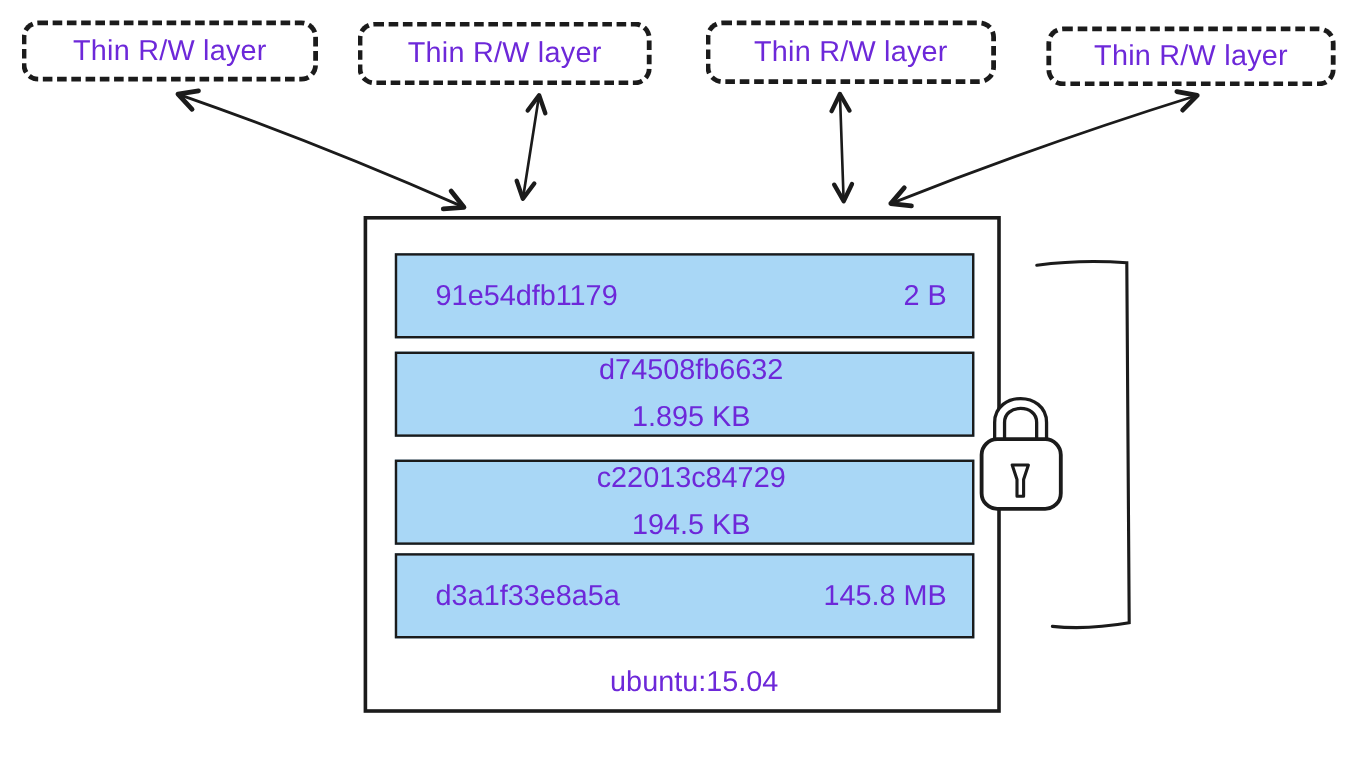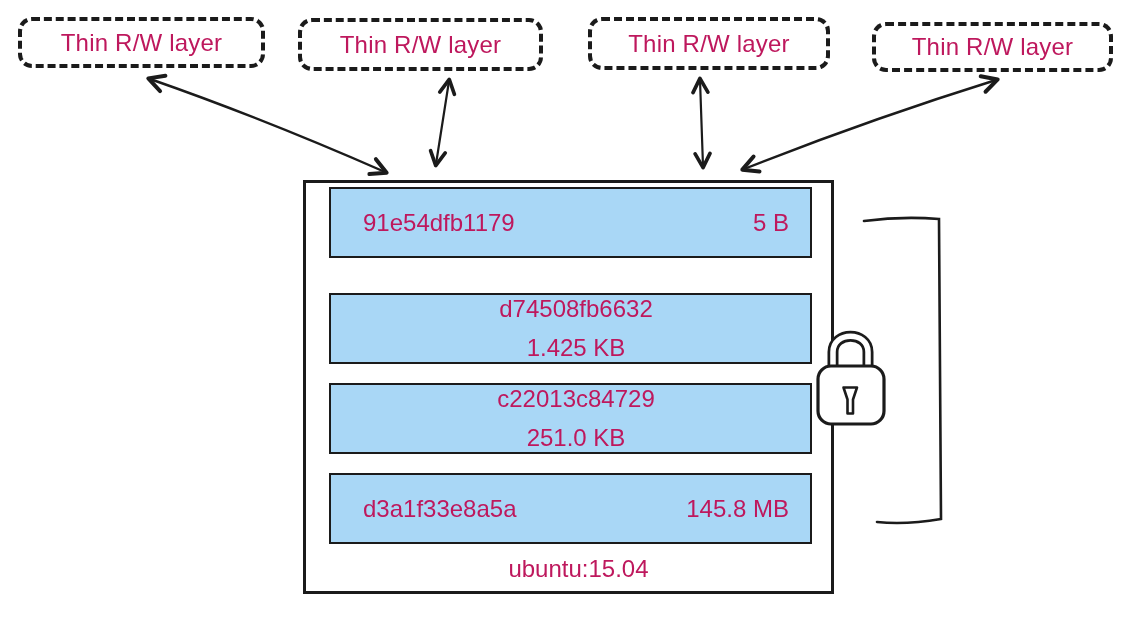--- a/index.html
+++ b/index.html
@@ -2,21 +2,21 @@
 <html><head>
 <meta charset="utf-8">
 <style>
   html, body { margin: 0; padding: 0; background: #ffffff; }
   .canvas {
     position: relative;
     width: 1142px;
     height: 631px;
     background: #ffffff;
     font-family: "Liberation Sans", sans-serif;
-    color: #be185d;
+    color: #6d28d9;
     overflow: hidden;
   }
   .thin-box {
     position: absolute;
     box-sizing: border-box;
     border: 4px dashed #1b1b1b;
     border-radius: 14px;
     background: #ffffff;
     display: flex;
     align-items: center;
@@ -77,36 +77,36 @@
   </div>
   <div class="thin-box" style="left:588px; top:17px; width:242px; height:53px;">
     <span>Thin R/W layer</span>
   </div>
   <div class="thin-box" style="left:872px; top:22px; width:241px; height:50px;">
     <span>Thin R/W layer</span>
   </div>
 
   <div class="image-box">
 
-    <div class="layer" style="top: 4px; background-color: rgb(169, 215, 246);">
+    <div class="layer" style="top: 28px; background-color: rgb(169, 215, 246);">
       <span>91e54dfb1179</span>
-      <span class="size">5 B</span>
+      <span class="size">2 B</span>
     </div>
 
     <div class="layer" style="top: 110px; background-color: rgb(169, 215, 246); flex-direction: column;">
       <span>d74508fb6632</span>
-      <span class="size">1.425 KB</span>
+      <span class="size">1.895 KB</span>
     </div>
 
     <div class="layer" style="top: 200px; background-color: rgb(169, 215, 246); flex-direction: column;">
       <span>c22013c84729</span>
-      <span class="size">251.0 KB</span>
+      <span class="size">194.5 KB</span>
     </div>
 
-    <div class="layer" style="top: 290px; background-color: rgb(169, 215, 246);">
+    <div class="layer" style="top: 278px; background-color: rgb(169, 215, 246);">
       <span>d3a1f33e8a5a</span>
       <span class="size">145.8 MB</span>
     </div>
 
     <div class="image-name">ubuntu:15.04</div>
   </div>
 
   <svg class="overlay" viewBox="0 0 1142 631" xmlns="http://www.w3.org/2000/svg">
     <defs>
       <marker id="ah" viewBox="0 0 12 12" refX="9.5" refY="6" markerWidth="9" markerHeight="9" orient="auto-start-reverse">

